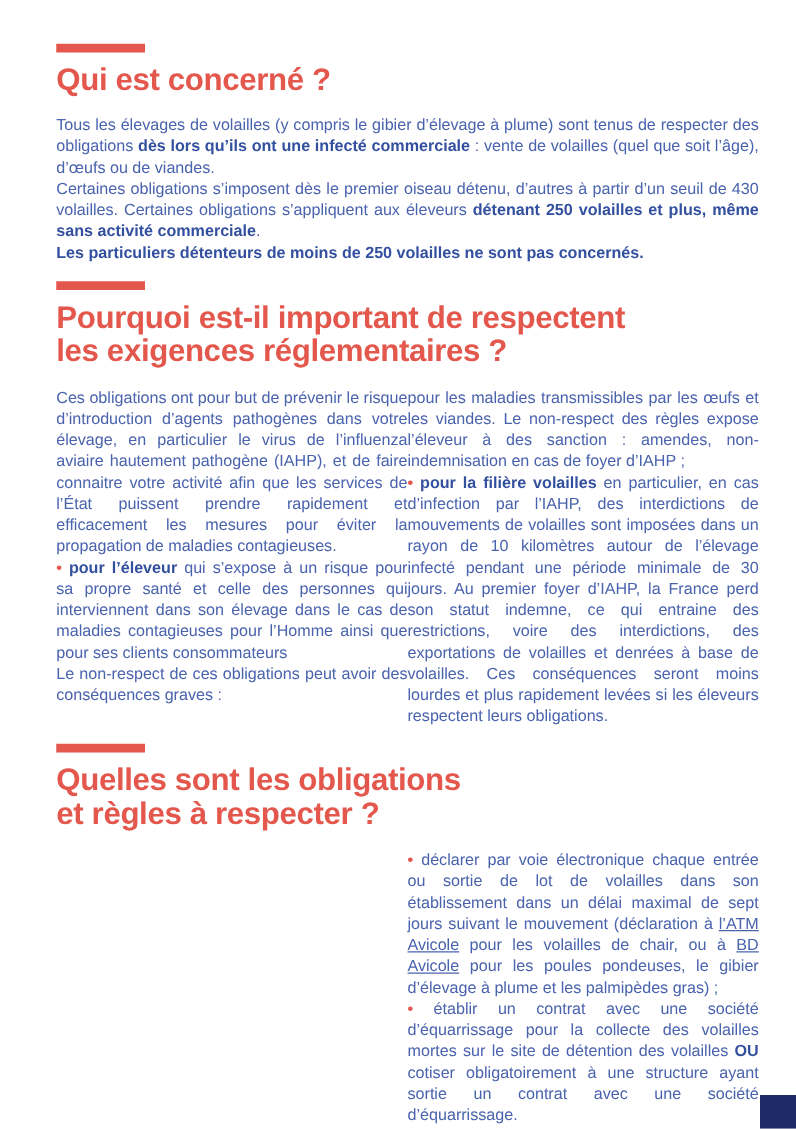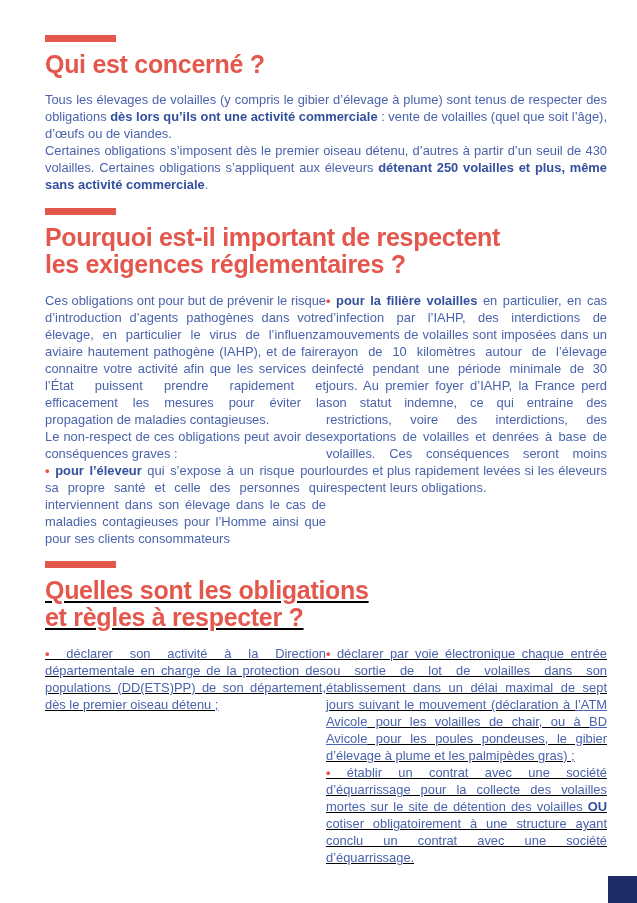--- a/index.html
+++ b/index.html
@@ -37,66 +37,67 @@
     text-align:justify;
   }
   p.para .b{font-weight:700;color:var(--blue-bold);}
   p.para .red{color:var(--red);font-weight:700;}
   p.para a{color:var(--blue);text-decoration:underline;cursor:pointer;}
   .body-block{margin-top:13px;}
   .cols{display:flex;margin-top:14px;}
   .col{flex:1;min-width:0;}
   .gap-before{margin-top:17px;}
   section.sec-why{margin-top:15px;}
-  section.sec-obligations{margin-top:14px;text-decoration:underline;}
+  section.sec-obligations{margin-top:14px;}
   .corner-mark{
     position:absolute;right:0;bottom:0;
     width:29px;height:27px;
     background:var(--navy);
   }
 </style>
 </head>
 <body>
 
 <div class="page">
 
   <section class="sec-who">
     <div class="accent-bar"></div>
     <h1 class="section-title">Qui est concerné ?</h1>
     <div class="body-block">
-      <p class="para"><span>Tous les élevages de volailles (y compris le gibier d’élevage à plume) sont tenus de respecter des obligations </span><span class="b">dès lors qu’ils ont une activité commerciale</span><span> : vente de volailles (quel que soit l’âge), d’œufs ou de viandes.</span></p>
+      <p class="para"><span>Tous les élevages de volailles (y compris le gibier d’élevage à plume) sont tenus de respecter des obligations </span><span class="b">dès lors qu’ils ont une infecté commerciale</span><span> : vente de volailles (quel que soit l’âge), d’œufs ou de viandes.</span></p>
       <p class="para"><span>Certaines obligations s’imposent dès le premier oiseau détenu, d’autres à partir d’un seuil de 430 volailles. Certaines obligations s’appliquent aux éleveurs </span><span class="b">détenant 250 volailles et plus, même sans activité commerciale</span><span>.</span></p>
+      <p class="para"><span class="b">Les particuliers détenteurs de moins de 250 volailles ne sont pas concernés.</span></p>
     </div>
   </section>
 
   <section class="sec-why">
     <div class="accent-bar"></div>
     <h1 class="section-title">Pourquoi est-il important de respectent
 les exigences réglementaires ?</h1>
     <div class="cols">
       <div class="col">
         <p class="para"><span>Ces obligations ont pour but de prévenir le risque d’introduction d’agents pathogènes dans votre élevage, en particulier le virus de l’influenza aviaire hautement pathogène (IAHP), et de faire connaitre votre activité afin que les services de l’État puissent prendre rapidement et efficacement les mesures pour éviter la propagation de maladies contagieuses.</span></p>
+        <p class="para"><span class="red">• </span><span class="b">pour l’éleveur</span><span> qui s’expose à un risque pour sa propre santé et celle des personnes qui interviennent dans son élevage dans le cas de maladies contagieuses pour l’Homme ainsi que pour ses clients consommateurs</span></p>
         <p class="para gap-before"><span>Le non-respect de ces obligations peut avoir des conséquences graves :</span></p>
-        <p class="para"><span class="red">• </span><span class="b">pour l’éleveur</span><span> qui s’expose à un risque pour sa propre santé et celle des personnes qui interviennent dans son élevage dans le cas de maladies contagieuses pour l’Homme ainsi que pour ses clients consommateurs</span></p>
       </div>
       <div class="col">
+        <p class="para"><span>pour les maladies transmissibles par les œufs et les viandes. Le non-respect des règles expose l’éleveur à des sanction : amendes, non-indemnisation en cas de foyer d’IAHP ;</span></p>
         <p class="para"><span class="red">• </span><span class="b">pour la filière volailles</span><span> en particulier, en cas d’infection par l’IAHP, des interdictions de mouvements de volailles sont imposées dans un rayon de 10 kilomètres autour de l’élevage infecté pendant une période minimale de 30 jours. Au premier foyer d’IAHP, la France perd son statut indemne, ce qui entraine des restrictions, voire des interdictions, des exportations de volailles et denrées à base de volailles. Ces conséquences seront moins lourdes et plus rapidement levées si les éleveurs respectent leurs obligations.</span></p>
       </div>
     </div>
   </section>
 
   <section class="sec-obligations">
     <div class="accent-bar"></div>
     <h1 class="section-title">Quelles sont les obligations
 et règles à respecter ?</h1>
     <div class="cols">
       <div class="col">
-        <p class="para"><span class="red">• </span><span>déclarer son activité à la Direction départementale en charge de la protection des populations (DD(ETS)PP) de son département, dès le premier oiseau détenu ;</span></p>
       </div>
       <div class="col">
         <p class="para"><span class="red">• </span><span>déclarer par voie électronique chaque entrée ou sortie de lot de volailles dans son établissement dans un délai maximal de sept jours suivant le mouvement (déclaration à </span><a href="#">l’ATM Avicole</a><span> pour les volailles de chair, ou à </span><a href="#">BD Avicole</a><span> pour les poules pondeuses, le gibier d’élevage à plume et les palmipèdes gras) ;</span></p>
-        <p class="para"><span class="red">• </span><span>établir un contrat avec une société d’équarrissage pour la collecte des volailles mortes sur le site de détention des volailles </span><span class="b">OU</span><span> cotiser obligatoirement à une structure ayant conclu un contrat avec une société d’équarrissage.</span></p>
+        <p class="para"><span class="red">• </span><span>établir un contrat avec une société d’équarrissage pour la collecte des volailles mortes sur le site de détention des volailles </span><span class="b">OU</span><span> cotiser obligatoirement à une structure ayant sortie un contrat avec une société d’équarrissage.</span></p>
       </div>
     </div>
   </section>
 
   <div class="corner-mark"></div>
 </div>
 
 </body></html>

